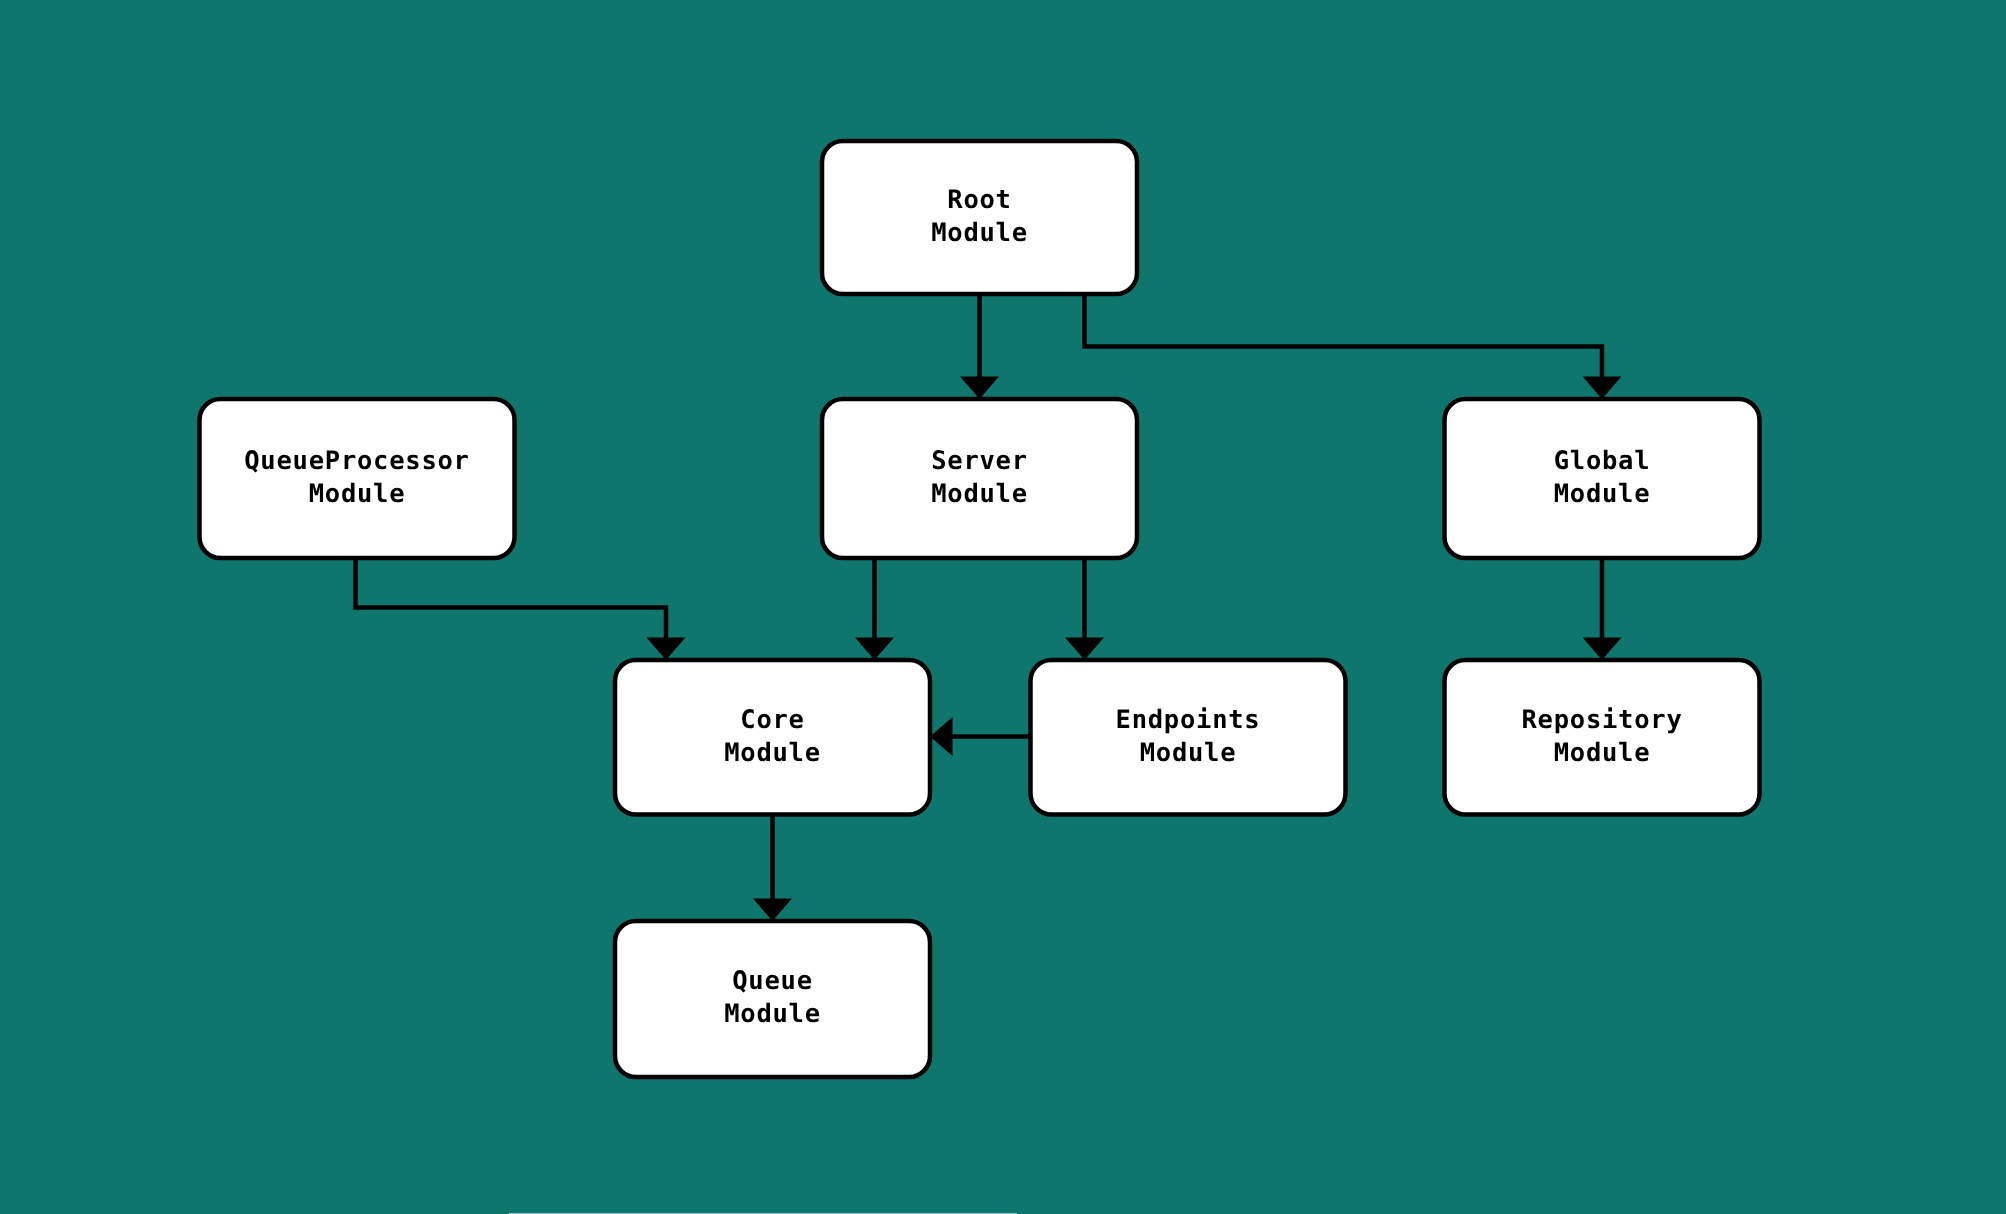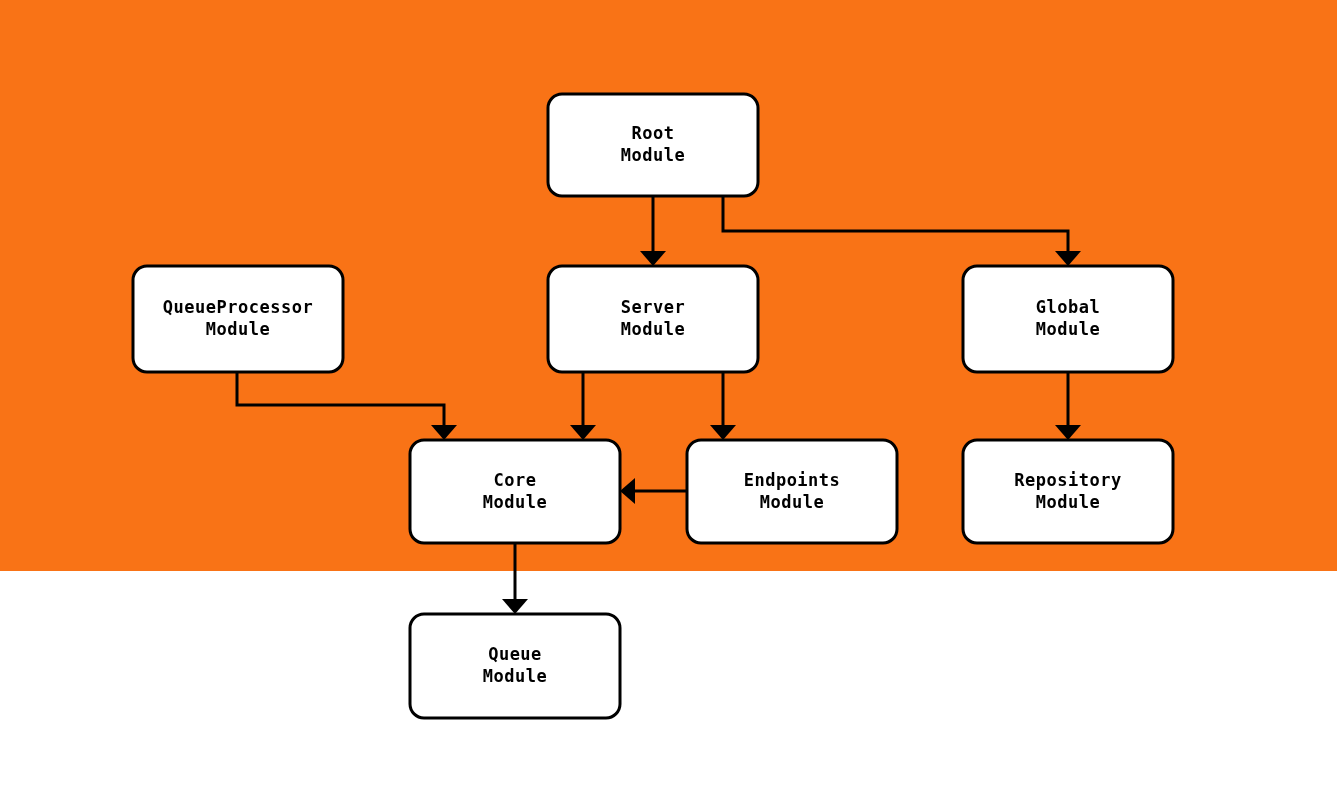--- a/index.html
+++ b/index.html
@@ -10,22 +10,22 @@
   }
   body {
     width: 1337px;
     height: 809px;
     font-family: "DejaVu Sans Mono", "Liberation Mono", monospace;
     overflow: hidden;
   }
   #diagram-root {
     position: relative;
     width: 1337px;
-    height: 571px;
-    background: #f97316;
+    height: 809px;
+    background: #0f766e;
   }
   svg#diagram-svg {
     position: absolute;
     top: 0;
     left: 0;
     width: 1337px;
     height: 809px;
     display: block;
   }
   .node-box {

